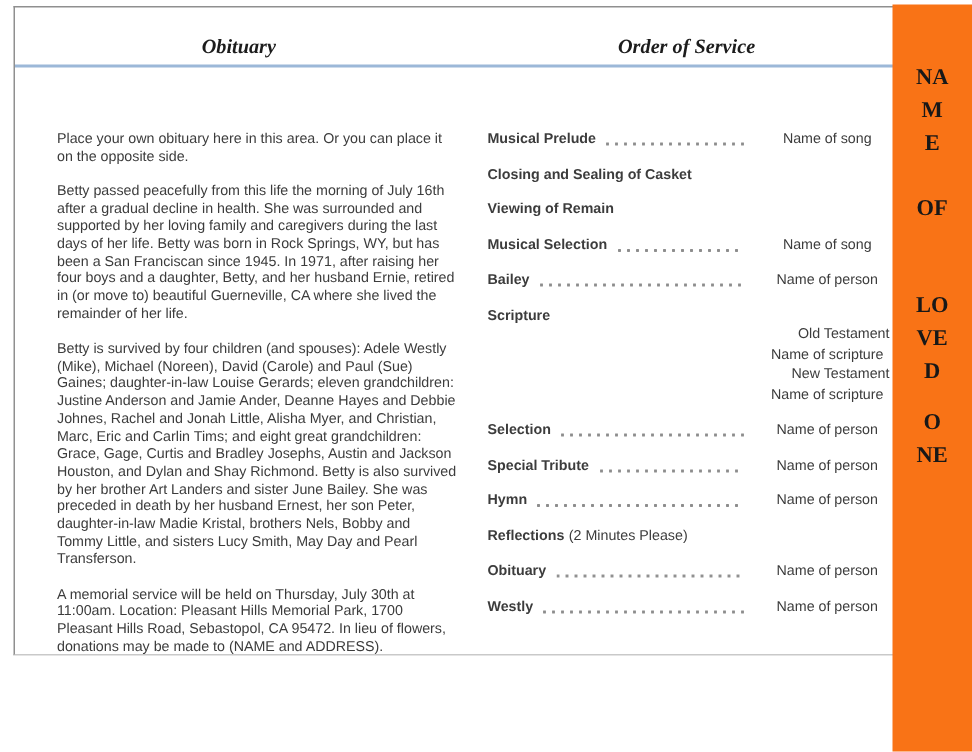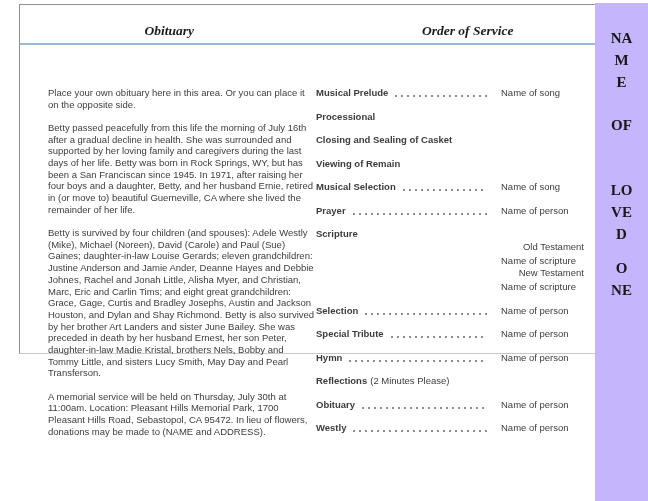--- a/index.html
+++ b/index.html
@@ -8,22 +8,22 @@
     background: #ffffff;
     position: relative;
     overflow: hidden;
     font-family: "Liberation Sans", sans-serif;
     color: #3c3c3c;
   }
 
   
   .page {
     position: absolute;
-    left: 19px; top: 4px;
-    width: 599px; height: 350px;
+    left: 9px; top: 4px;
+    width: 599px; height: 433px;
     border: 1px solid #8f8f8f;
     border-bottom-color: #c9c9c9;
     background: #ffffff;
     box-sizing: border-box;
   }
 
   
   .page-header {
     height: 38px;
     border-bottom: 2px solid #9cb8d8;
@@ -48,21 +48,23 @@
   }
   .obit-col { width: 268px; flex: none; }
   .obit-col p {
     margin: 0 0 11.5px 0;
     font-size: 9.5px;
     line-height: 11.7px;
   }
   .svc-col {
     width: 268px;
     flex: none;
+    margin-left: 19px;
     padding-top: 0;
+    text-align: center;
   }
 
   
   .svc-row {
     display: flex;
     align-items: flex-end;
     line-height: 12px;
     font-size: 9.5px;
     margin-bottom: 11.5px;
   }
@@ -83,26 +85,26 @@
     width: 83px;
     flex: none;
     white-space: nowrap;
   }
 
   
   .sidebar {
     position: absolute;
     left: 595px; top: 3px;
     width: 53px; height: 498px;
-    background: #c4b5fd;
+    background: #f97316;
     z-index: 2;
     display: flex;
     flex-direction: column;
     align-items: center;
-    padding-top: 24px;
+    padding-top: 38px;
     box-sizing: border-box;
   }
   .sb-word {
     width: 22px;
     word-break: break-all;
     text-align: center;
     font-family: "Liberation Serif", serif;
     font-weight: bold;
     font-size: 15px;
     line-height: 22px;
@@ -133,40 +135,37 @@
     </div>
 
     <div class="svc-col">
 
       <div class="svc-row">
         <span class="svc-label">Musical Prelude</span>
         <span class="svc-leader"></span>
         <span class="svc-value">Name of song</span>
       </div>
 
-      <div class="svc-row">
-        <span class="svc-label">Processional</span>
-      </div>
 
       <div class="svc-row">
         <span class="svc-label">Closing and Sealing of Casket</span>
       </div>
 
       <div class="svc-row">
         <span class="svc-label">Viewing of Remain</span>
       </div>
 
       <div class="svc-row">
         <span class="svc-label">Musical Selection</span>
         <span class="svc-leader"></span>
         <span class="svc-value">Name of song</span>
       </div>
 
       <div class="svc-row">
-        <span class="svc-label">Prayer</span>
+        <span class="svc-label">Bailey</span>
         <span class="svc-leader"></span>
         <span class="svc-value">Name of person</span>
       </div>
 
       <div class="svc-row tight">
         <span class="svc-label">Scripture</span>
       </div>
 
       <div class="svc-row tight sub">
         <span class="svc-label">Old Testament</span>

